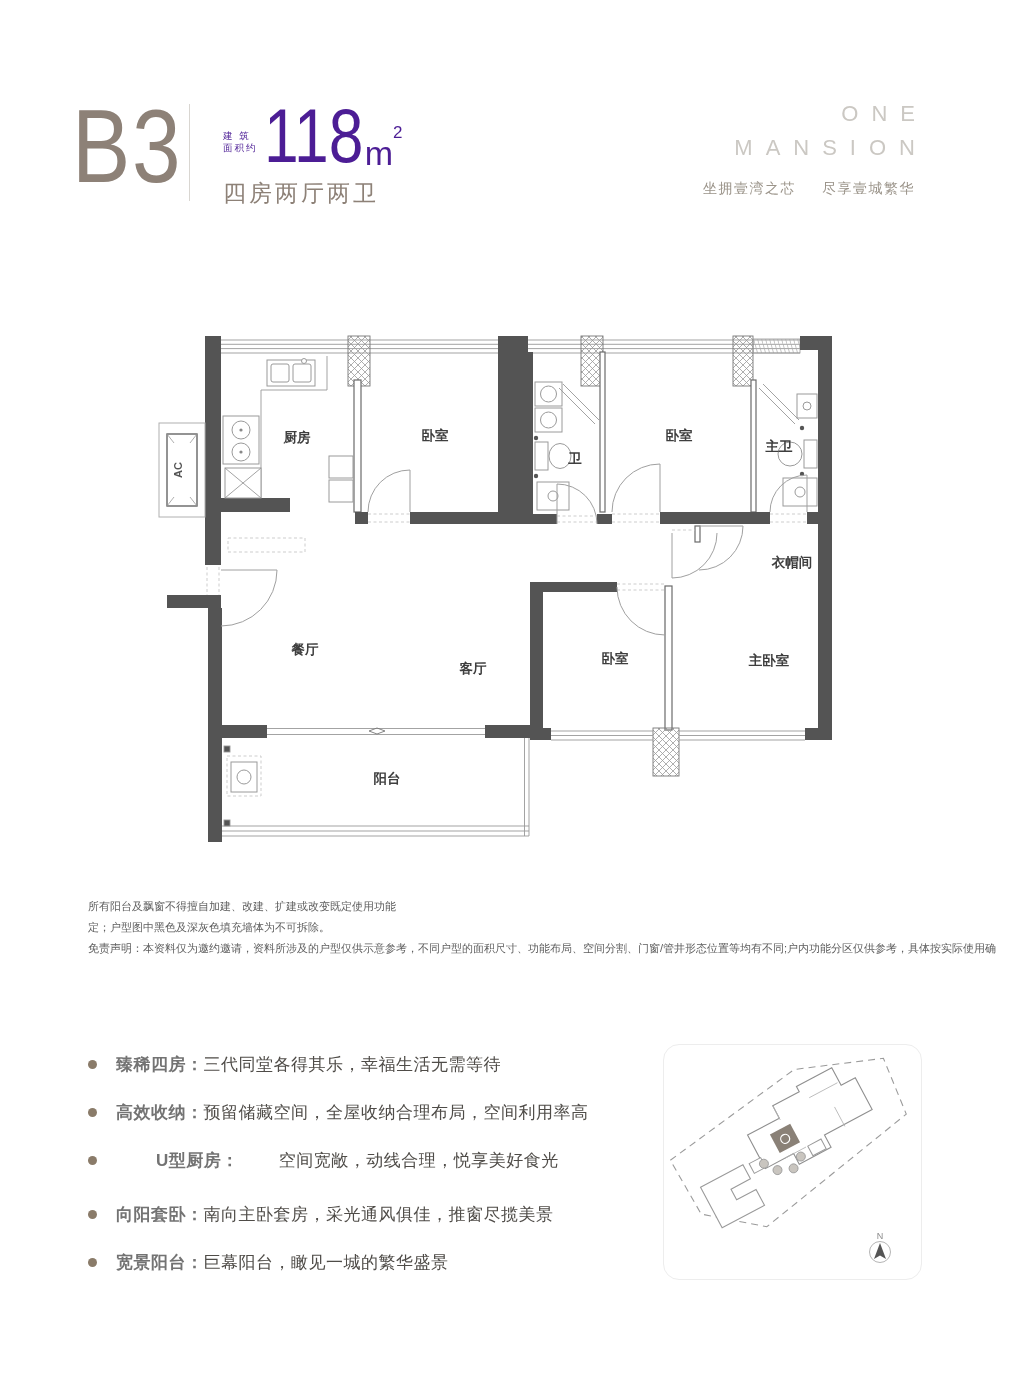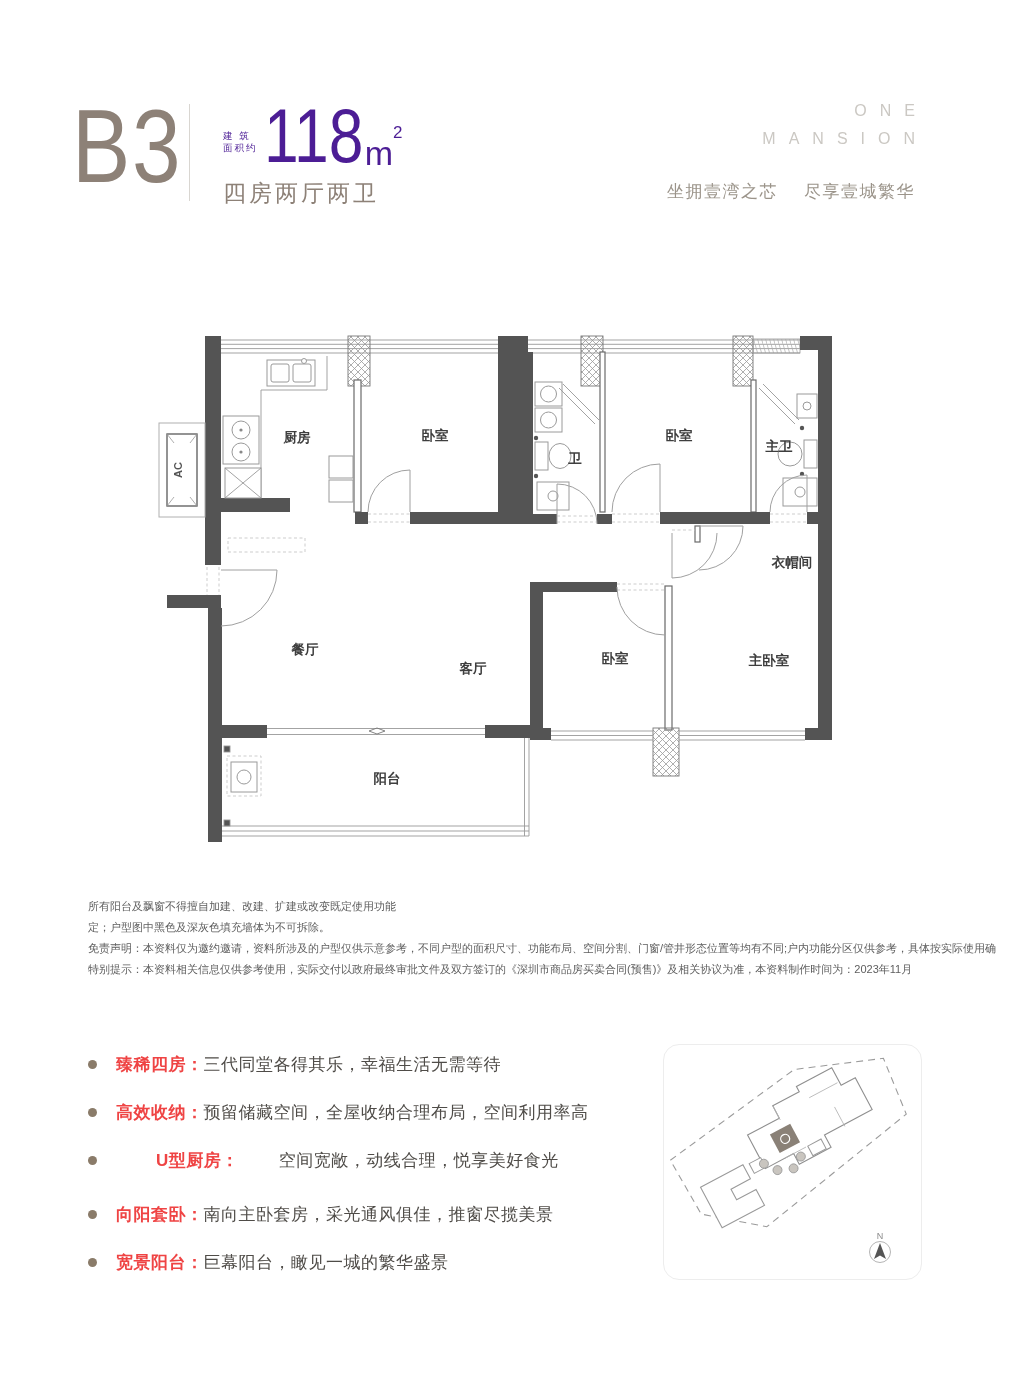--- a/index.html
+++ b/index.html
@@ -13,33 +13,33 @@
   #header-divider{left:189px;top:104px;width:1px;height:97px;background:#d9d6d1;}
   #area-row{left:223px;top:106px;display:flex;align-items:flex-end;color:#4c1d95;}
   .area-prefix{font-size:9.5px;line-height:12px;letter-spacing:2px;margin-bottom:13px;white-space:pre;}
   .area-num{font-size:76px;line-height:.8;transform:scaleX(.82);transform-origin:left bottom;
             margin-left:6px;margin-right:-20px;}
   .area-unit{display:flex;align-items:flex-end;}
   .area-unit .u{font-size:34px;line-height:.8;}
   .area-unit .sup{font-size:17px;line-height:1;margin-bottom:26px;}
   #layout-text{left:223px;top:178px;font-size:23px;letter-spacing:3px;color:#8d8177;}
   #brand{right:110px;top:103px;text-align:right;color:#cbc8c3;}
-  .brand-line{font-size:16px;letter-spacing:13px;margin-right:-13px;line-height:1;font-weight:400;}
+  .brand-line{font-size:22px;letter-spacing:13px;margin-right:-13px;line-height:1;font-weight:400;}
   .brand-line+.brand-line{margin-top:12px;}
-  #tagline{right:110px;top:180px;font-size:17px;color:#9b948a;letter-spacing:1.5px;white-space:nowrap;}
+  #tagline{right:110px;top:180px;font-size:14px;color:#9b948a;letter-spacing:1.5px;white-space:nowrap;}
   #tagline .t2{margin-left:26px;}
 
   
   #disclaimer{left:88px;top:896px;width:880px;color:#5e5e5e;font-size:11px;line-height:21px;}
   .disc-line{white-space:nowrap;}
 
   
   .feature{position:absolute;left:88px;display:flex;align-items:center;white-space:nowrap;}
   .feature .dot{width:9px;height:9px;border-radius:50%;background:#8a7b69;margin-right:19px;flex:0 0 auto;}
-  .feature .flabel{font-size:17px;font-weight:700;color:#ef4444;letter-spacing:.5px;}
+  .feature .flabel{font-size:17px;font-weight:700;color:#737373;letter-spacing:.5px;}
   .feature .fdesc{font-size:17px;color:#4f4c48;letter-spacing:.5px;}
 
   
   #siteplan-card{left:663px;top:1044px;width:257px;height:234px;border:1px solid #ededed;
                  border-radius:16px;background:#fff;}
 
   
   #floorplan{left:155px;top:330px;}
   .wall{fill:#545454;}
   .thinw{fill:#ffffff;stroke:#6b6b6b;stroke-width:1.2;}
@@ -241,21 +241,20 @@
       <text class="rlabel" x="460" y="333">卧室</text>
       <text class="rlabel" x="614" y="335">主卧室</text>
       <text class="rlabel" x="232" y="453">阳台</text>
     </g>
   </svg>
 
   <div class="abs" id="disclaimer">
     <div class="disc-line">所有阳台及飘窗不得擅自加建、改建、扩建或改变既定使用功能</div>
     <div class="disc-line">定；户型图中黑色及深灰色填充墙体为不可拆除。</div>
     <div class="disc-line">免责声明：本资料仅为邀约邀请，资料所涉及的户型仅供示意参考，不同户型的面积尺寸、功能布局、空间分割、门窗/管井形态位置等均有不同;户内功能分区仅供参考，具体按实际使用确</div>
-    <div class="disc-line">特别提示：本资料相关信息仅供参考使用，实际交付以政府最终审批文件及双方签订的《深圳市商品房买卖合同(预售)》及相关协议为准，本资料制作时间为：2023年11月</div>
   </div>
 
   <div class="feature" style="top:1053px;">
     <span class="dot"></span>
     <span class="flabel">臻稀四房：</span>
     <span class="fdesc">三代同堂各得其乐，幸福生活无需等待</span>
   </div>
   <div class="feature" style="top:1101px;">
     <span class="dot"></span>
     <span class="flabel">高效收纳：</span>

